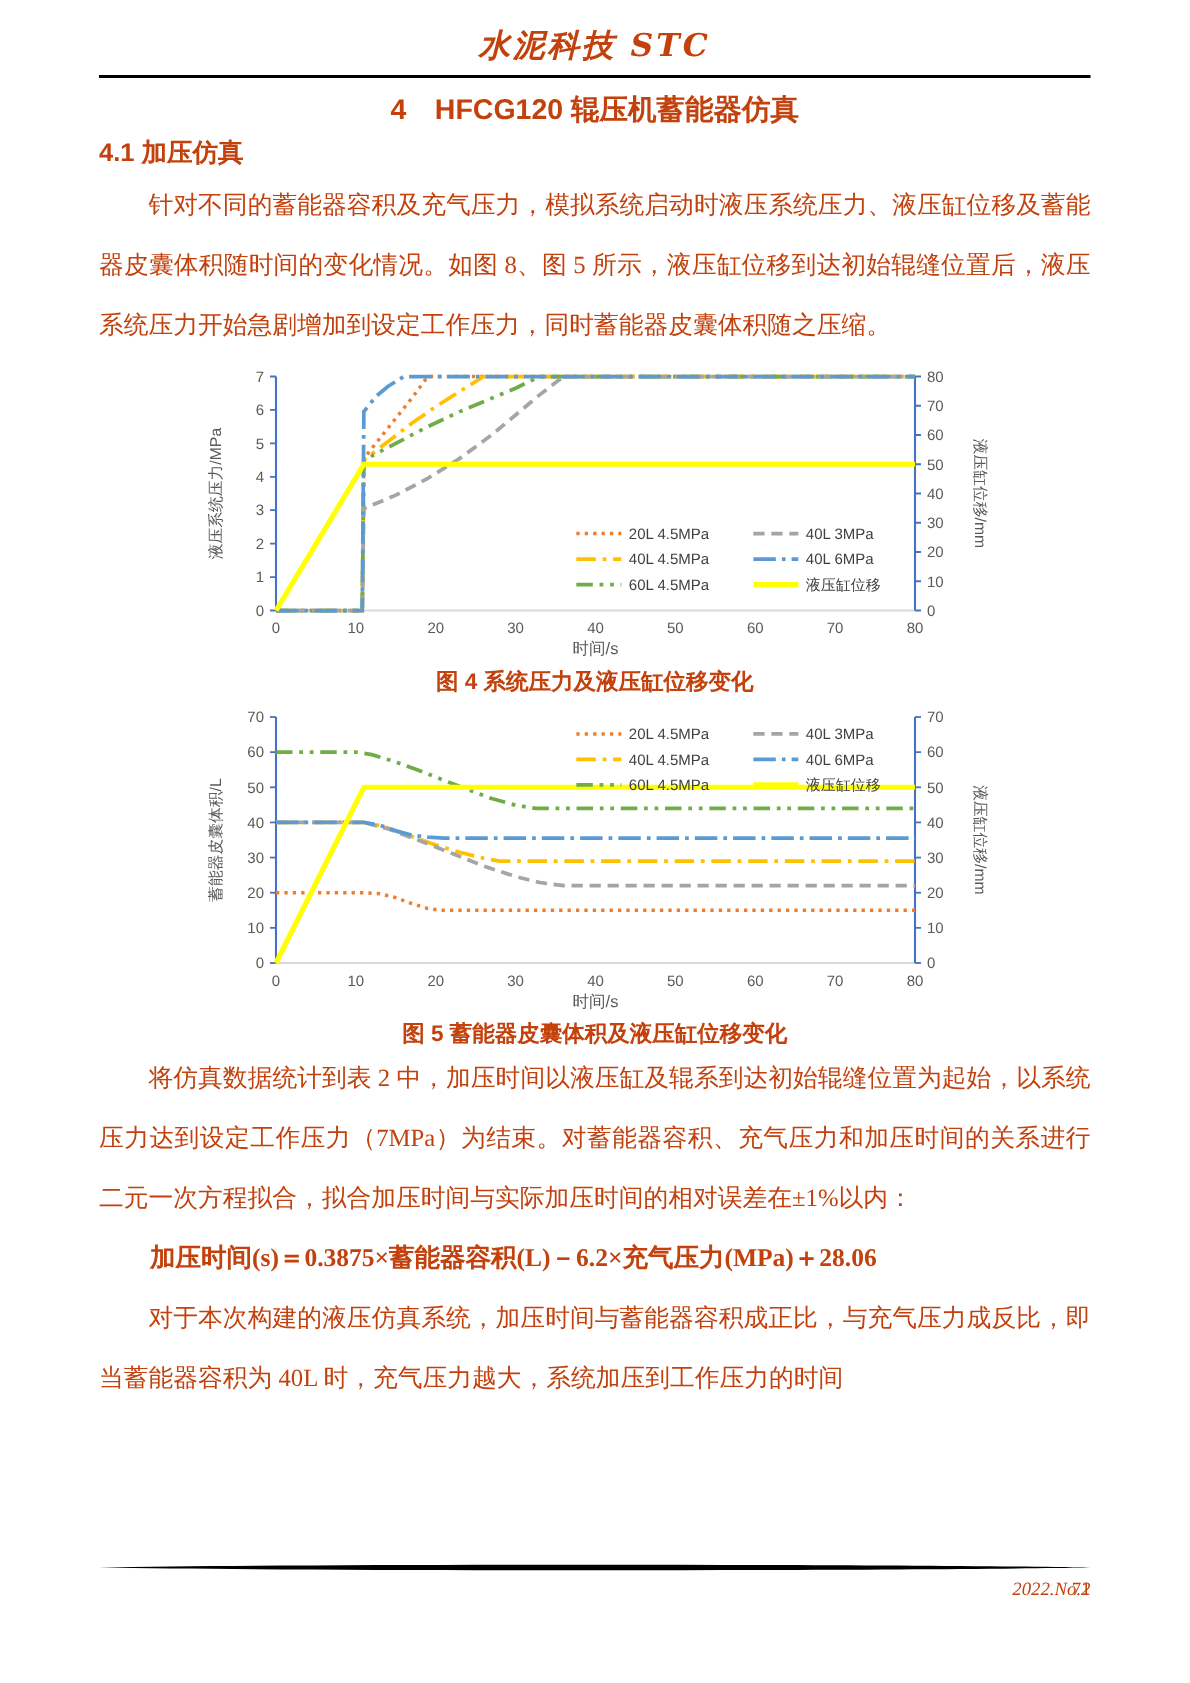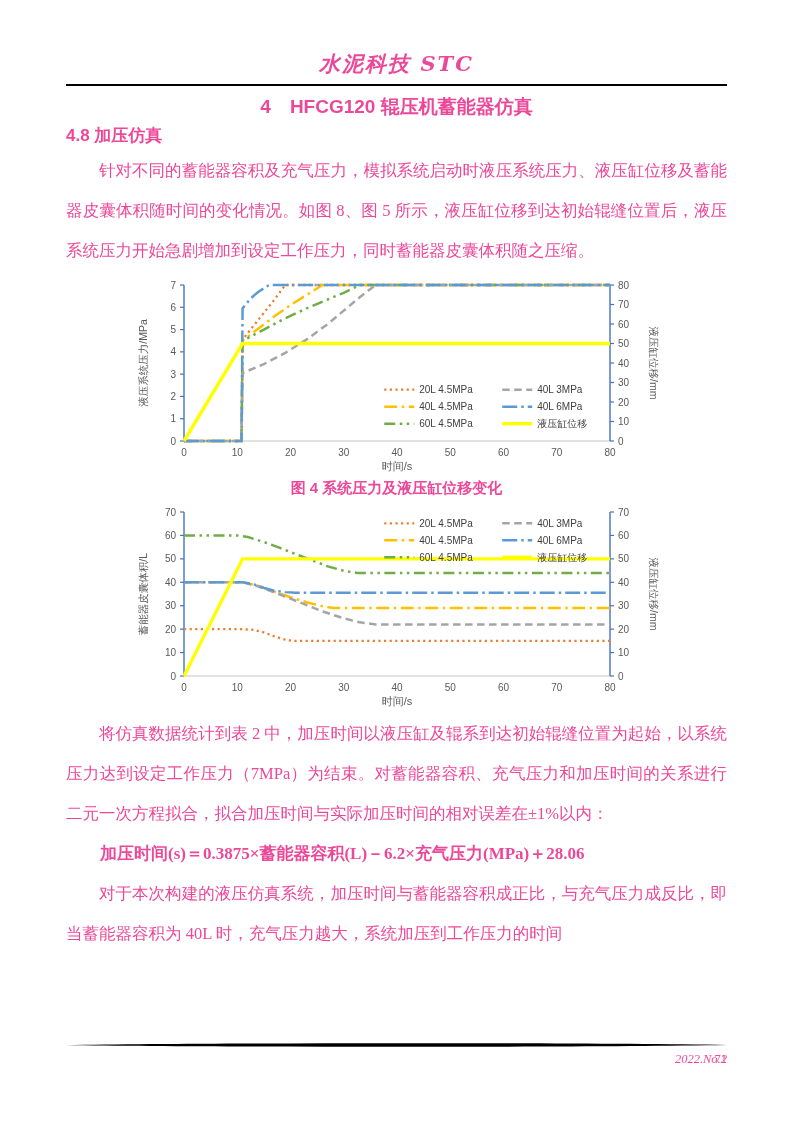--- a/index.html
+++ b/index.html
@@ -1,18 +1,18 @@
 <!DOCTYPE html>
 <html><head>
 <meta charset="utf-8">
 <style>
   html,body{margin:0;padding:0;background:#ffffff;}
   .page{position:relative;width:793px;height:1122px;box-sizing:border-box;
-        padding:50px 66px 0 66px;background:#fff;overflow:hidden;
-        font-family:"Liberation Serif",serif;color:#ec4899;}
+        padding:16px 66px 0 66px;background:#fff;overflow:hidden;
+        font-family:"Liberation Serif",serif;color:#c2410c;}
   .journal-title{text-align:center;font-family:"DejaVu Serif",serif;font-style:italic;
         font-weight:bold;font-size:21px;letter-spacing:2px;margin-bottom:6px;}
   .header-rule{height:2px;background:#000;margin-bottom:8px;}
   h1.sec{font-family:"Liberation Sans",sans-serif;font-size:19px;margin:6px 0 4px 0;text-align:center;}
   h2.subsec{font-family:"Liberation Sans",sans-serif;font-size:17px;margin:4px 0 4px 0;}
   p.body-par{font-size:16.5px;line-height:40px;text-align:justify;text-indent:2em;margin:0;}
   figure{margin:4px 0 0 0;text-align:center;}
   .chart{display:flex;justify-content:center;}
   figcaption{font-family:"Liberation Sans",sans-serif;font-weight:bold;font-size:15px;margin-top:0;}
   p.formula{font-size:17px;font-weight:bold;line-height:40px;margin:0;text-indent:2em;
@@ -27,21 +27,21 @@
 <body>
 
 <div class="page">
 
   <div class="journal-header">
     <div class="journal-title">水泥科技 STC</div>
     <div class="header-rule"></div>
   </div>
 
   <h1 class="sec">4　HFCG120 辊压机蓄能器仿真</h1>
-  <h2 class="subsec">4.8 加压仿真</h2>
+  <h2 class="subsec">4.1 加压仿真</h2>
 
   <p class="body-par">针对不同的蓄能器容积及充气压力，模拟系统启动时液压系统压力、液压缸位移及蓄能器皮囊体积随时间的变化情况。如图 8、图 5 所示，液压缸位移到达初始辊缝位置后，液压系统压力开始急剧增加到设定工作压力，同时蓄能器皮囊体积随之压缩。</p>
 
   <figure>
     <div class="chart">
         <svg viewBox="0 0 530 204" width="530" height="204" font-family="&quot;Liberation Sans&quot;, sans-serif">
           <line x1="52" y1="166" x2="478" y2="166" stroke="#D9D9D9" stroke-width="1.3"></line>
           <line x1="52" y1="10" x2="52" y2="166" stroke="#4472C4" stroke-width="1.4"></line>
           <line x1="478" y1="10" x2="478" y2="166" stroke="#4472C4" stroke-width="1.4"></line>
           <line x1="48" y1="166" x2="52" y2="166" stroke="#4472C4" stroke-width="1.2"></line>
@@ -176,20 +176,21 @@
           <line x1="252.22" y1="55.28" x2="282.22" y2="55.28" stroke="#70AD47" stroke-width="2.5" stroke-dasharray="11 4.5 2.5 4.5 2.5 4.5"></line>
           <text x="287.22" y="58.78" fill="#404040" font-size="10">60L 4.5MPa</text>
           <line x1="370.22" y1="21.28" x2="400.22" y2="21.28" stroke="#A5A5A5" stroke-width="2.5" stroke-dasharray="7.5 4.5"></line>
           <text x="405.22" y="24.78" fill="#404040" font-size="10">40L 3MPa</text>
           <line x1="370.22" y1="38.28" x2="400.22" y2="38.28" stroke="#5B9BD5" stroke-width="2.5" stroke-dasharray="15 4 2.5 4"></line>
           <text x="405.22" y="41.78" fill="#404040" font-size="10">40L 6MPa</text>
           <line x1="370.22" y1="55.28" x2="400.22" y2="55.28" stroke="#FFFF00" stroke-width="3.4"></line>
           <text x="405.22" y="58.78" fill="#404040" font-size="10">液压缸位移</text>
         </svg>
       </div>
+    <figcaption>图 5 蓄能器皮囊体积及液压缸位移变化</figcaption>
   </figure>
 
   <p class="body-par">将仿真数据统计到表 2 中，加压时间以液压缸及辊系到达初始辊缝位置为起始，以系统压力达到设定工作压力（7MPa）为结束。对蓄能器容积、充气压力和加压时间的关系进行二元一次方程拟合，拟合加压时间与实际加压时间的相对误差在±1%以内：</p>
 
   <p class="formula">加压时间(s)＝0.3875×蓄能器容积(L)－6.2×充气压力(MPa)＋28.06</p>
 
   <p class="body-par">对于本次构建的液压仿真系统，加压时间与蓄能器容积成正比，与充气压力成反比，即当蓄能器容积为 40L 时，充气压力越大，系统加压到工作压力的时间</p>
 
   <div class="page-footer">
     <svg class="footer-rule-svg" viewBox="0 0 660 6" preserveAspectRatio="none">

